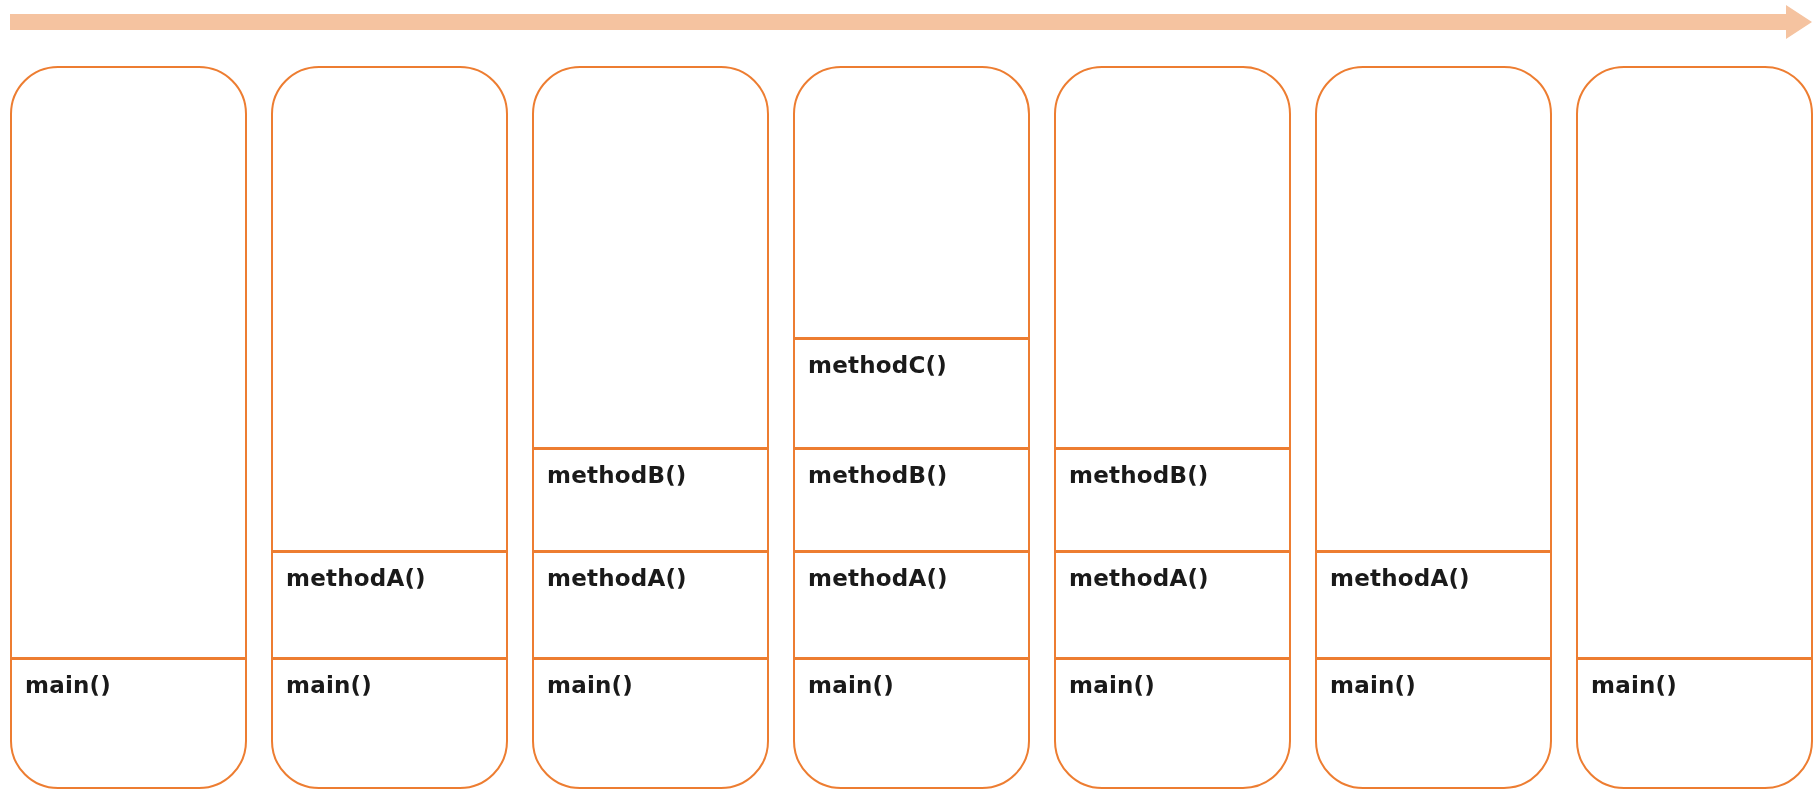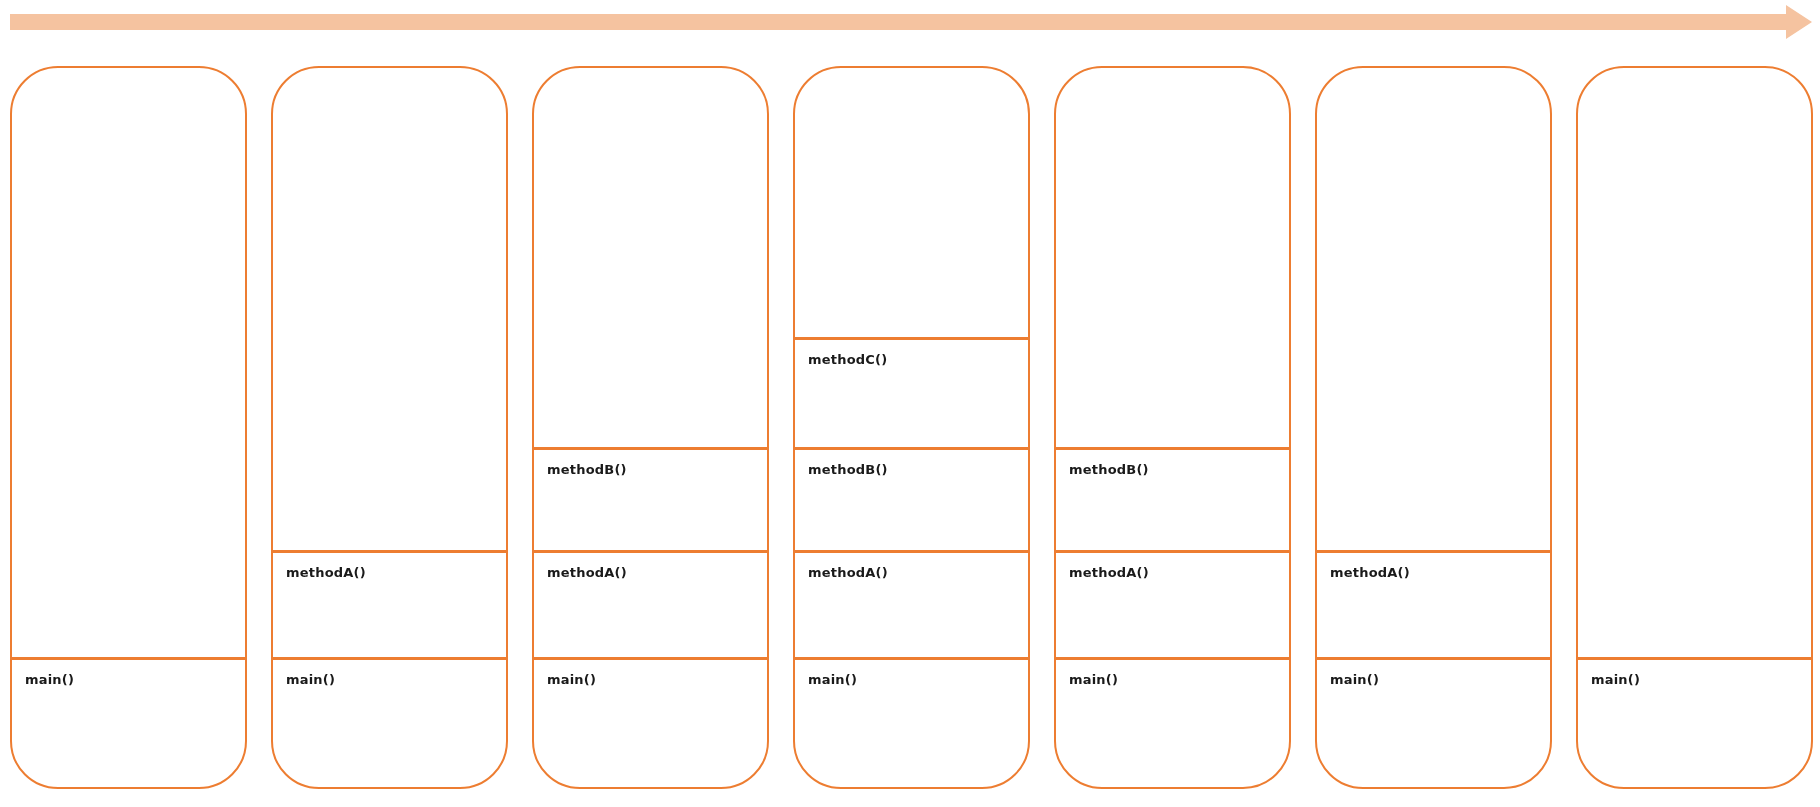--- a/index.html
+++ b/index.html
@@ -64,21 +64,21 @@
     box-sizing: content-box;
   }
   .frame {
     position: absolute;
     left: 0;
     right: 0;
     border-top: 3px solid var(--accent);
   }
   .frame-label {
     padding: 12px 0 0 13px;
-    font-size: 13px;
+    font-size: 23px;
     font-weight: bold;
     letter-spacing: 0.2px;
     color: var(--label-color);
     white-space: nowrap;
   }
 </style>
 </head>
 <body>
 
 <div class="canvas" style="--accent: #ED7D31; --arrow-fill: #F5C3A0; --label-color: #1A1A1A;">

